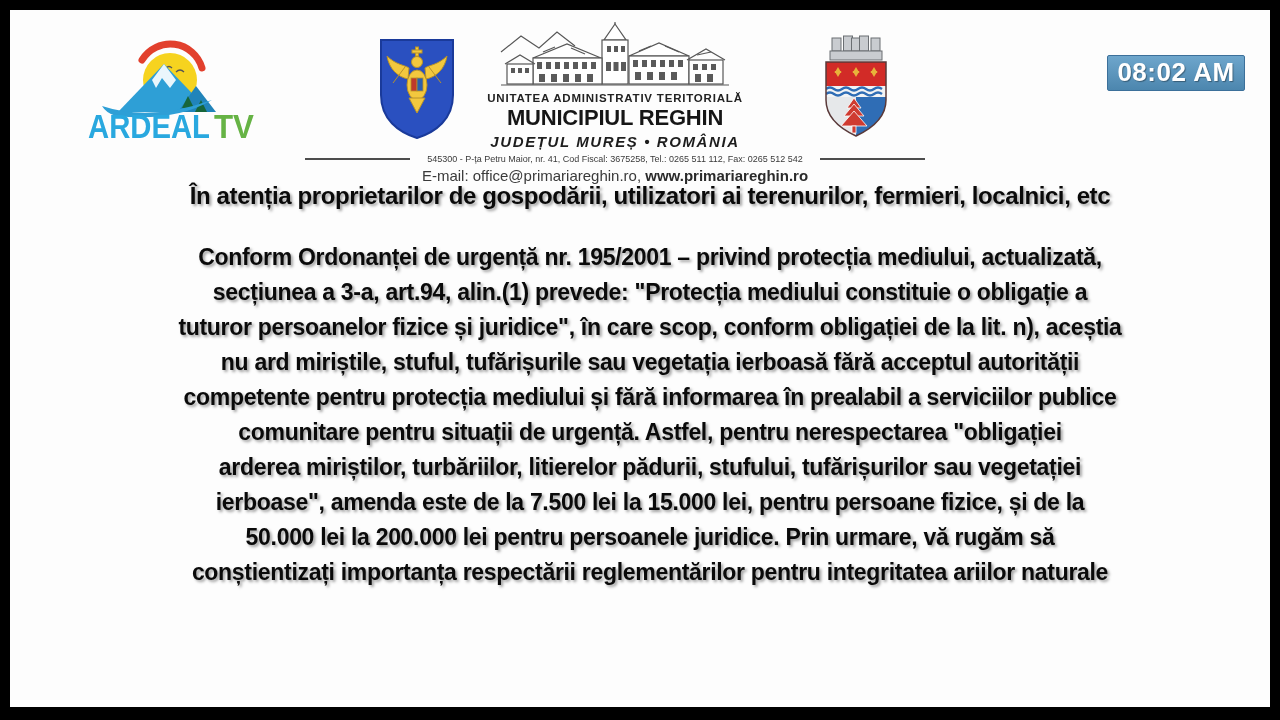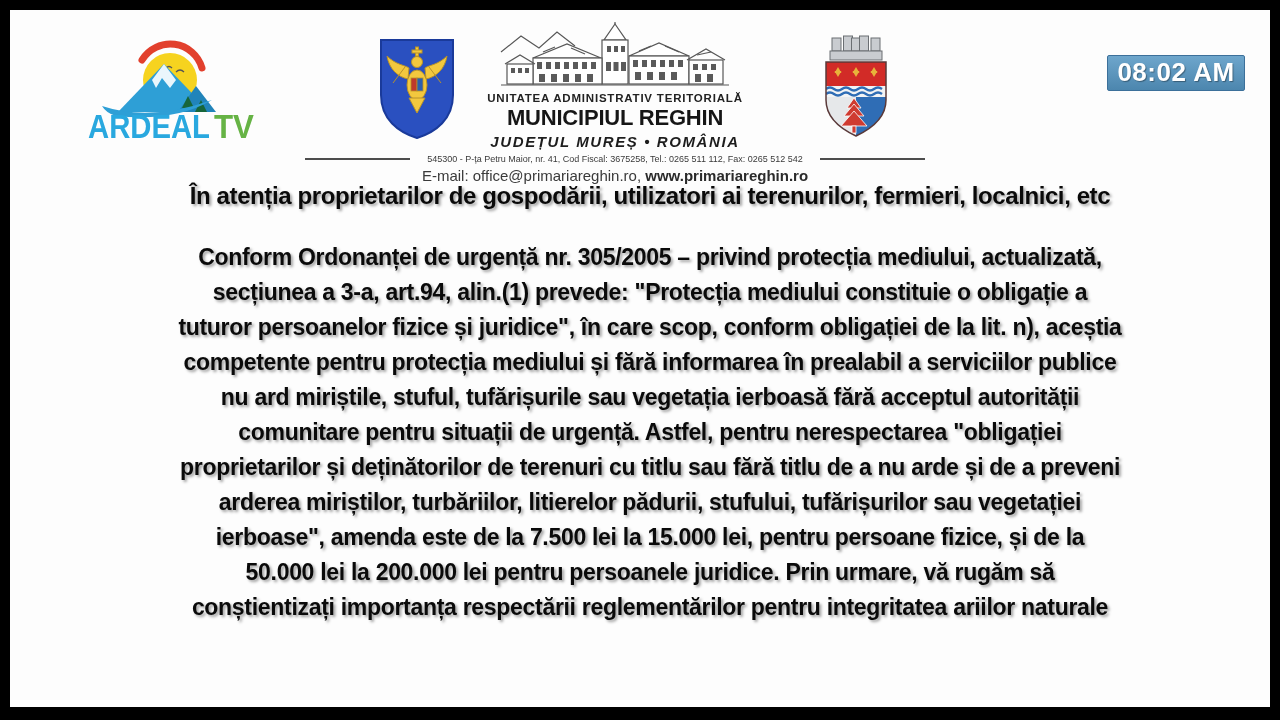--- a/index.html
+++ b/index.html
@@ -182,27 +182,26 @@
           <polygon points="38,51 41.5,45 34.5,45"></polygon>
         <polygon points="56,41 59.5,47 52.5,47"></polygon>
           <polygon points="56,51 59.5,45 52.5,45"></polygon>
       </g>
     </svg>
 
     <div class="clock">08:02 AM</div>
 
     <div class="announcement">
       <div class="ann-heading">În atenția proprietarilor de gospodării, utilizatori ai terenurilor, fermieri, localnici, etc</div>
-      <div class="ann-line">Conform Ordonanței de urgență nr. 305/2005 – privind protecția mediului, actualizată,</div>
+      <div class="ann-line">Conform Ordonanței de urgență nr. 195/2001 – privind protecția mediului, actualizată,</div>
       <div class="ann-line">secțiunea a 3-a, art.94, alin.(1) prevede: "Protecția mediului constituie o obligație a</div>
       <div class="ann-line">tuturor persoanelor fizice și juridice", în care scop, conform obligației de la lit. n), aceștia</div>
+      <div class="ann-line">nu ard miriștile, stuful, tufărișurile sau vegetația ierboasă fără acceptul autorității</div>
       <div class="ann-line">competente pentru protecția mediului și fără informarea în prealabil a serviciilor publice</div>
-      <div class="ann-line">nu ard miriștile, stuful, tufărișurile sau vegetația ierboasă fără acceptul autorității</div>
       <div class="ann-line">comunitare pentru situații de urgență. Astfel, pentru nerespectarea "obligației</div>
-      <div class="ann-line">proprietarilor și deținătorilor de terenuri cu titlu sau fără titlu de a nu arde și de a preveni</div>
       <div class="ann-line">arderea miriștilor, turbăriilor, litierelor pădurii, stufului, tufărișurilor sau vegetației</div>
       <div class="ann-line">ierboase", amenda este de la 7.500 lei la 15.000 lei, pentru persoane fizice, și de la</div>
       <div class="ann-line">50.000 lei la 200.000 lei pentru persoanele juridice. Prin urmare, vă rugăm să</div>
       <div class="ann-line">conștientizați importanța respectării reglementărilor pentru integritatea ariilor naturale</div>
     </div>
 
   </div>
 </div>
 
 </body></html>

